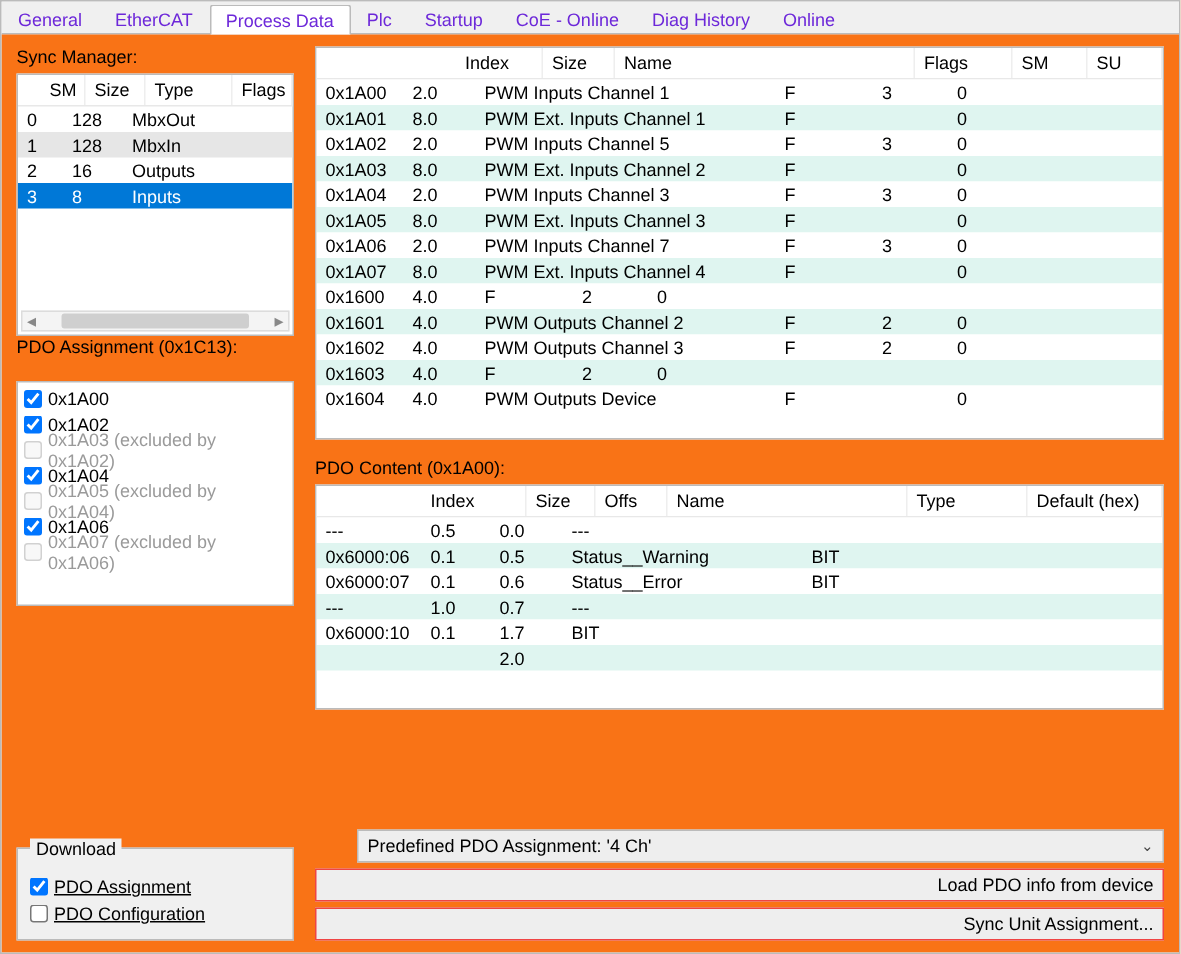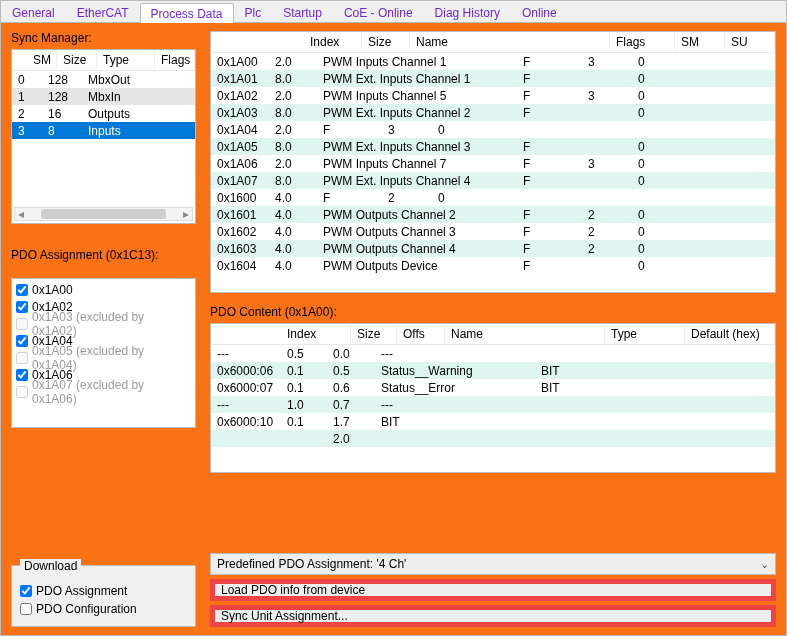--- a/index.html
+++ b/index.html
@@ -153,37 +153,38 @@
     margin-top: auto;
     border: 1px solid #bbb;
     background: #f0f0f0;
     padding: 2px 8px 8px 8px;
     width: 185px;
   }
   .download-fs .legend {
     position: relative; top: -9px; background: #f0f0f0;
     display: inline-block; padding: 0 4px;
   }
-  .download-fs .chkrow { height: 18px; }
+  .download-fs .chkrow { height: 18px; text-decoration: underline; }
 
   
   .actions {
     margin-top: auto;
     display: flex; flex-direction: column; gap: 4px;
   }
   .dropdown {
     display: flex; align-items: center; justify-content: space-between;
     border: 1px solid #bbb; background: #eee;
-    height: 22px; padding: 0 6px; cursor: default;
+    height: 22px; padding: 0 6px; cursor: default; margin-left: 28px;
   }
   .dropdown .arrow { color: #444; font-size: 10px; }
   .actionbtn {
-    border: 5px solid #ef4444; background: #eee;
+    border: 1px solid #ef4444; background: #eee;
     height: 22px; padding: 0 6px; display: flex; align-items: center;
     cursor: default;
+    justify-content: flex-end;
   }
 </style>
 </head>
 <body>
 
 <div class="window">
 
   <div class="tabstrip" id="tabstrip">
       <div class="tab">General</div>
       <div class="tab">EtherCAT</div>
@@ -233,21 +234,21 @@
               <div class="gc sm-c3"></div>
             </div>
           </div>
         <div class="hscroll">
           <span style="width:12px;text-align:center;color:#888">◂</span>
           <div class="thumb"></div>
           <span style="width:12px;text-align:center;color:#888">▸</span>
         </div>
       </div>
 
-      <div class="label" style="margin-top:24px">PDO Assignment (0x1C13):</div>
+      <div class="label" style="margin-top:0">PDO Assignment (0x1C13):</div>
       <div id="pdo-assign">
           <div class="chkrow">
             <input type="checkbox" checked="" style="">
             <span class="lbl">0x1A00</span>
           </div>
           <div class="chkrow">
             <input type="checkbox" checked="" style="">
             <span class="lbl">0x1A02</span>
           </div>
           <div class="chkrow">
@@ -324,20 +325,21 @@
               <div class="gc pl-c0">0x1A03</div>
               <div class="gc pl-c1">8.0</div>
               <div class="gc pl-c2">PWM Ext. Inputs Channel 2</div>
               <div class="gc pl-c3">F</div>
               <div class="gc pl-c4"></div>
               <div class="gc pl-c5">0</div>
             </div>
             <div class="grow alt0">
               <div class="gc pl-c0">0x1A04</div>
               <div class="gc pl-c1">2.0</div>
+              <div class="gc pl-c2">PWM Inputs Channel 3</div>
               <div class="gc pl-c3">F</div>
               <div class="gc pl-c4">3</div>
               <div class="gc pl-c5">0</div>
             </div>
             <div class="grow alt1">
               <div class="gc pl-c0">0x1A05</div>
               <div class="gc pl-c1">8.0</div>
               <div class="gc pl-c2">PWM Ext. Inputs Channel 3</div>
               <div class="gc pl-c3">F</div>
               <div class="gc pl-c4"></div>
@@ -378,21 +380,20 @@
               <div class="gc pl-c0">0x1602</div>
               <div class="gc pl-c1">4.0</div>
               <div class="gc pl-c2">PWM Outputs Channel 3</div>
               <div class="gc pl-c3">F</div>
               <div class="gc pl-c4">2</div>
               <div class="gc pl-c5">0</div>
             </div>
             <div class="grow alt1">
               <div class="gc pl-c0">0x1603</div>
               <div class="gc pl-c1">4.0</div>
-              <div class="gc pl-c2">PWM Outputs Channel 4</div>
               <div class="gc pl-c3">F</div>
               <div class="gc pl-c4">2</div>
               <div class="gc pl-c5">0</div>
             </div>
             <div class="grow alt0">
               <div class="gc pl-c0">0x1604</div>
               <div class="gc pl-c1">4.0</div>
               <div class="gc pl-c2">PWM Outputs Device</div>
               <div class="gc pl-c3">F</div>
               <div class="gc pl-c4"></div>

